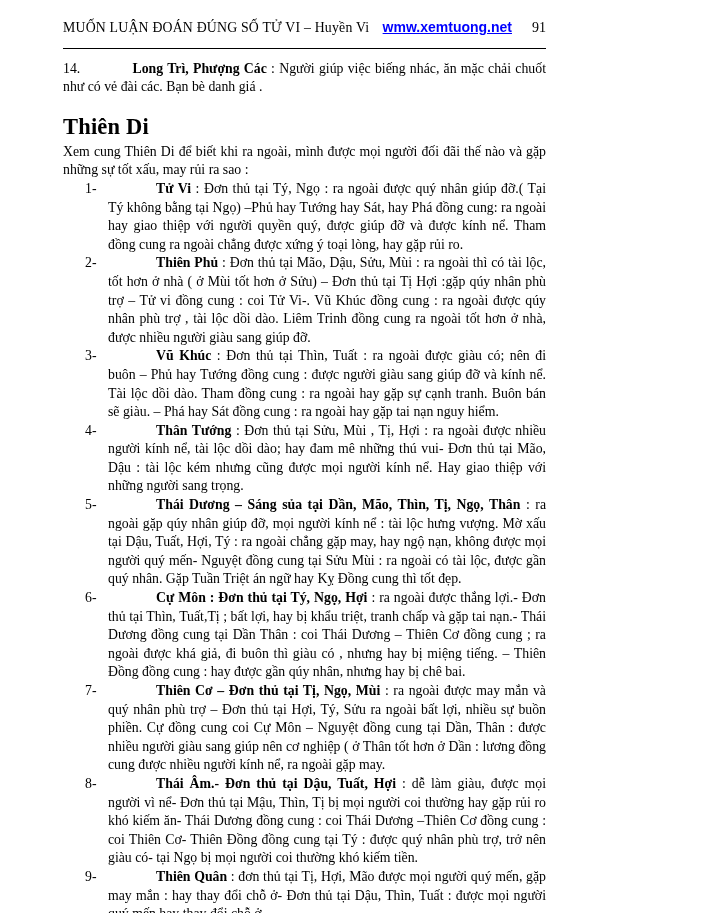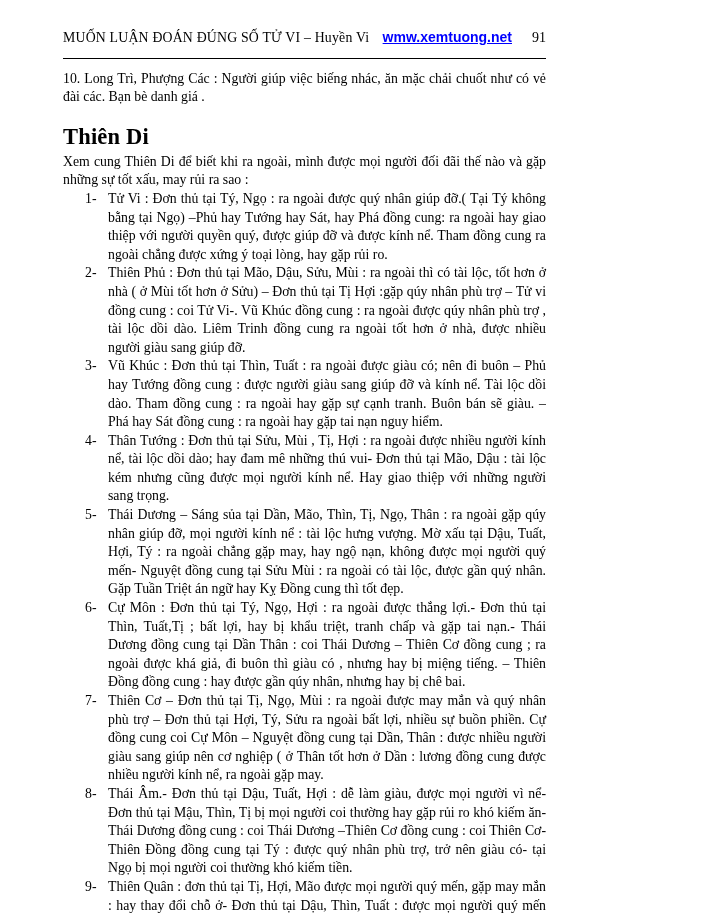--- a/index.html
+++ b/index.html
@@ -1,21 +1,21 @@
 <!DOCTYPE html>
 <html lang="vi"><head>
 <meta charset="utf-8">
 <style>
   html, body { margin: 0; padding: 0; background: #ffffff; }
   .page {
     position: relative;
     width: 609px;
     height: 913px;
     box-sizing: border-box;
-    padding: 28px 63px 0 63px;
+    padding: 18px 63px 0 63px;
     background: #ffffff;
     color: #000000;
     font-family: "Liberation Serif", "DejaVu Serif", serif;
     font-size: 13.8px;
     line-height: 18.6px;
     overflow: hidden;
   }
   .hdr {
     display: flex;
     justify-content: space-between;
@@ -54,40 +54,40 @@
     position: relative;
     margin: 0;
     padding-left: 45px;
     text-align: justify;
   }
   .nitem .inum {
     position: absolute;
     left: 22px;
     top: 0;
   }
-  b { font-weight: normal; }
+  b { font-weight: bold; margin-left: 48px; }
 </style>
 </head>
 <body>
 
 <div class="page">
 
   <div class="hdr">
     <span class="hdr-title">MUỐN LUẬN ĐOÁN ĐÚNG SỐ TỬ VI – Huyền Vi</span>
     <span class="hdr-right">
       <a class="hdr-link">wmw.xemtuong.net</a>
       <span class="hdr-page">91</span>
     </span>
   </div>
 
   <div class="hrule"></div>
 
   <div class="content">
 
-    <p class="para"><span>10. </span><b>Long Trì, Phượng Các</b><span> : Người giúp việc biếng nhác, ăn mặc chải chuốt như có vẻ đài các. Bạn bè danh giá .</span></p>
+    <p class="para"><span>14. </span><b>Long Trì, Phượng Các</b><span> : Người giúp việc biếng nhác, ăn mặc chải chuốt như có vẻ đài các. Bạn bè danh giá .</span></p>
 
 
     <h1 class="section-title">Thiên Di</h1>
 
     <p class="para">Xem cung Thiên Di để biết khi ra ngoài, mình được mọi người đối đãi thế nào và gặp những sự tốt xấu, may rủi ra sao :</p>
 
     <div class="nlist">
 
       <div class="nitem"><span class="inum">1-</span><b>Tử Vi</b><span> : Đơn thủ tại Tý, Ngọ : ra ngoài được quý nhân giúp đỡ.( Tại Tý không bằng tại Ngọ) –Phủ hay Tướng hay Sát, hay Phá đồng cung: ra ngoài hay giao thiệp với người quyền quý, được giúp đỡ  và được kính nể. Tham đồng cung ra ngoài chẳng được xứng ý toại lòng, hay gặp rủi ro.</span></div>
 

